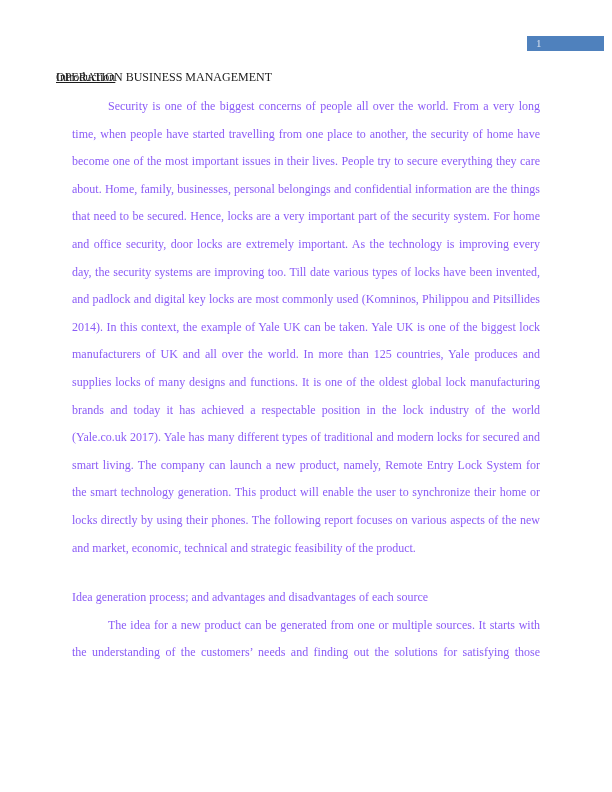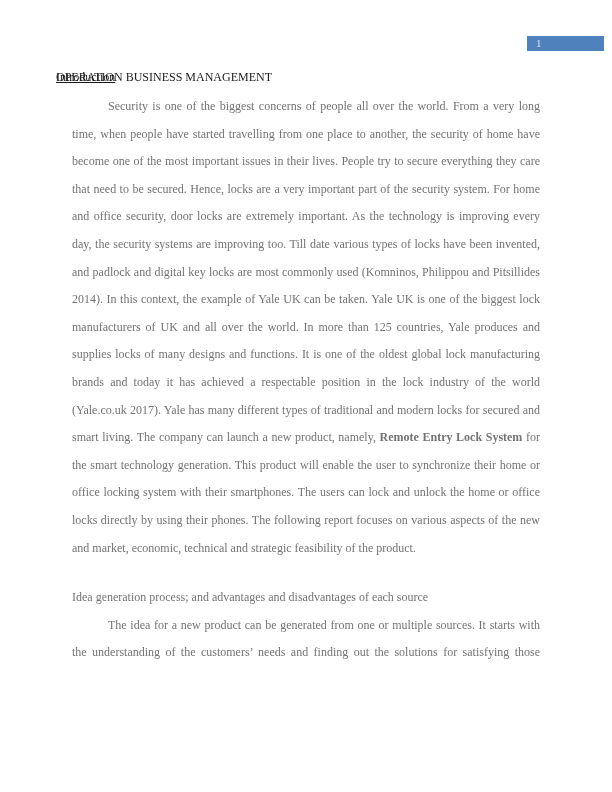--- a/index.html
+++ b/index.html
@@ -47,34 +47,34 @@
     text-decoration: underline;
     text-underline-offset: 1px;
   }
   
   .doc-body {
     position: absolute;
     left: 72px; top: 93px;
     width: 468px;
     font-size: 12px;
     line-height: 27.6px;
-    color: #737373;
+    color: #8b5cf6;
   }
   .line {
     height: 27.6px;
     overflow: hidden;
     text-align: justify;
     text-align-last: justify;
   }
   .line.noj {
     text-align: right;
     text-align-last: left;
   }
   .line.indent { text-indent: 36px; }
-  .bold { font-weight: 700; }
+  .bold { font-weight: 400; }
   .h2 {
     font-weight: 400;
     margin-top: 22px;
     height: 27.6px;
     line-height: 27.6px;
     text-align: left;
   }
 </style>
 </head>
 <body>
@@ -88,32 +88,32 @@
   <div class="header-zone">
     <span class="running-head">OPERATION BUSINESS MANAGEMENT</span>
     <span class="overlap-heading">Introduction</span>
   </div>
 
   <div class="doc-body">
     <div id="para1">
         <div class="line indent"><span>Security is one of the biggest concerns of people all over the world. From a very long</span></div>
         <div class="line"><span>time, when people have started travelling from one place to another, the security of home have</span></div>
         <div class="line"><span>become one of the most important issues in their lives. People try to secure everything they care</span></div>
+        <div class="line"><span>about. Home, family, businesses, personal belongings and confidential information are the things</span></div>
         <div class="line"><span>that need to be secured. Hence, locks are a very important part of the security system. For home</span></div>
         <div class="line"><span>and office security, door locks are extremely important. As the technology is improving every</span></div>
         <div class="line"><span>day, the security systems are improving too. Till date various types of locks have been invented,</span></div>
         <div class="line"><span>and padlock and digital key locks are most commonly used (Komninos, Philippou and Pitsillides</span></div>
         <div class="line"><span>2014). In this context, the example of Yale UK can be taken. Yale UK is one of the biggest lock</span></div>
         <div class="line"><span>manufacturers of UK and all over the world. In more than 125 countries, Yale produces and</span></div>
         <div class="line"><span>supplies locks of many designs and functions. It is one of the oldest global lock manufacturing</span></div>
         <div class="line"><span>brands and today it has achieved a respectable position in the lock industry of the world</span></div>
         <div class="line"><span>(Yale.co.uk 2017). Yale has many different types of traditional and modern locks for secured and</span></div>
         <div class="line"><span>smart living. The company can launch a new product, namely, </span><span class="bold">Remote Entry Lock System</span><span> for</span></div>
         <div class="line"><span>the smart technology generation. This product will enable the user to synchronize their home or</span></div>
-        <div class="line"><span>office locking system with their smartphones. The users can lock and unlock the home or office</span></div>
         <div class="line"><span>locks directly by using their phones. The following report focuses on various aspects of the new</span></div>
         <div class="line noj"><span>and market, economic, technical and strategic feasibility of the product.</span></div>
       </div>
     <div class="h2">Idea generation process; and advantages and disadvantages of each source</div>
     <div id="para2">
         <div class="line indent"><span>The idea for a new product can be generated from one or multiple sources. It starts with</span></div>
         <div class="line"><span>the understanding of the customers’ needs and finding out the solutions for satisfying those</span></div>
       </div>
   </div>
 

